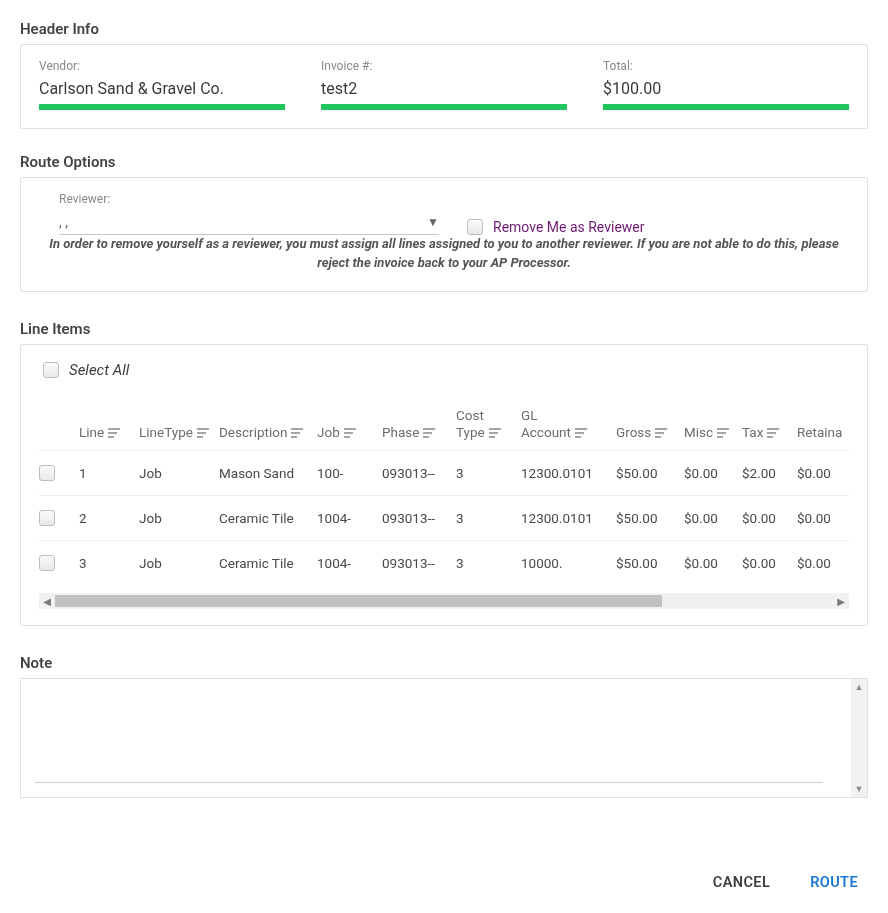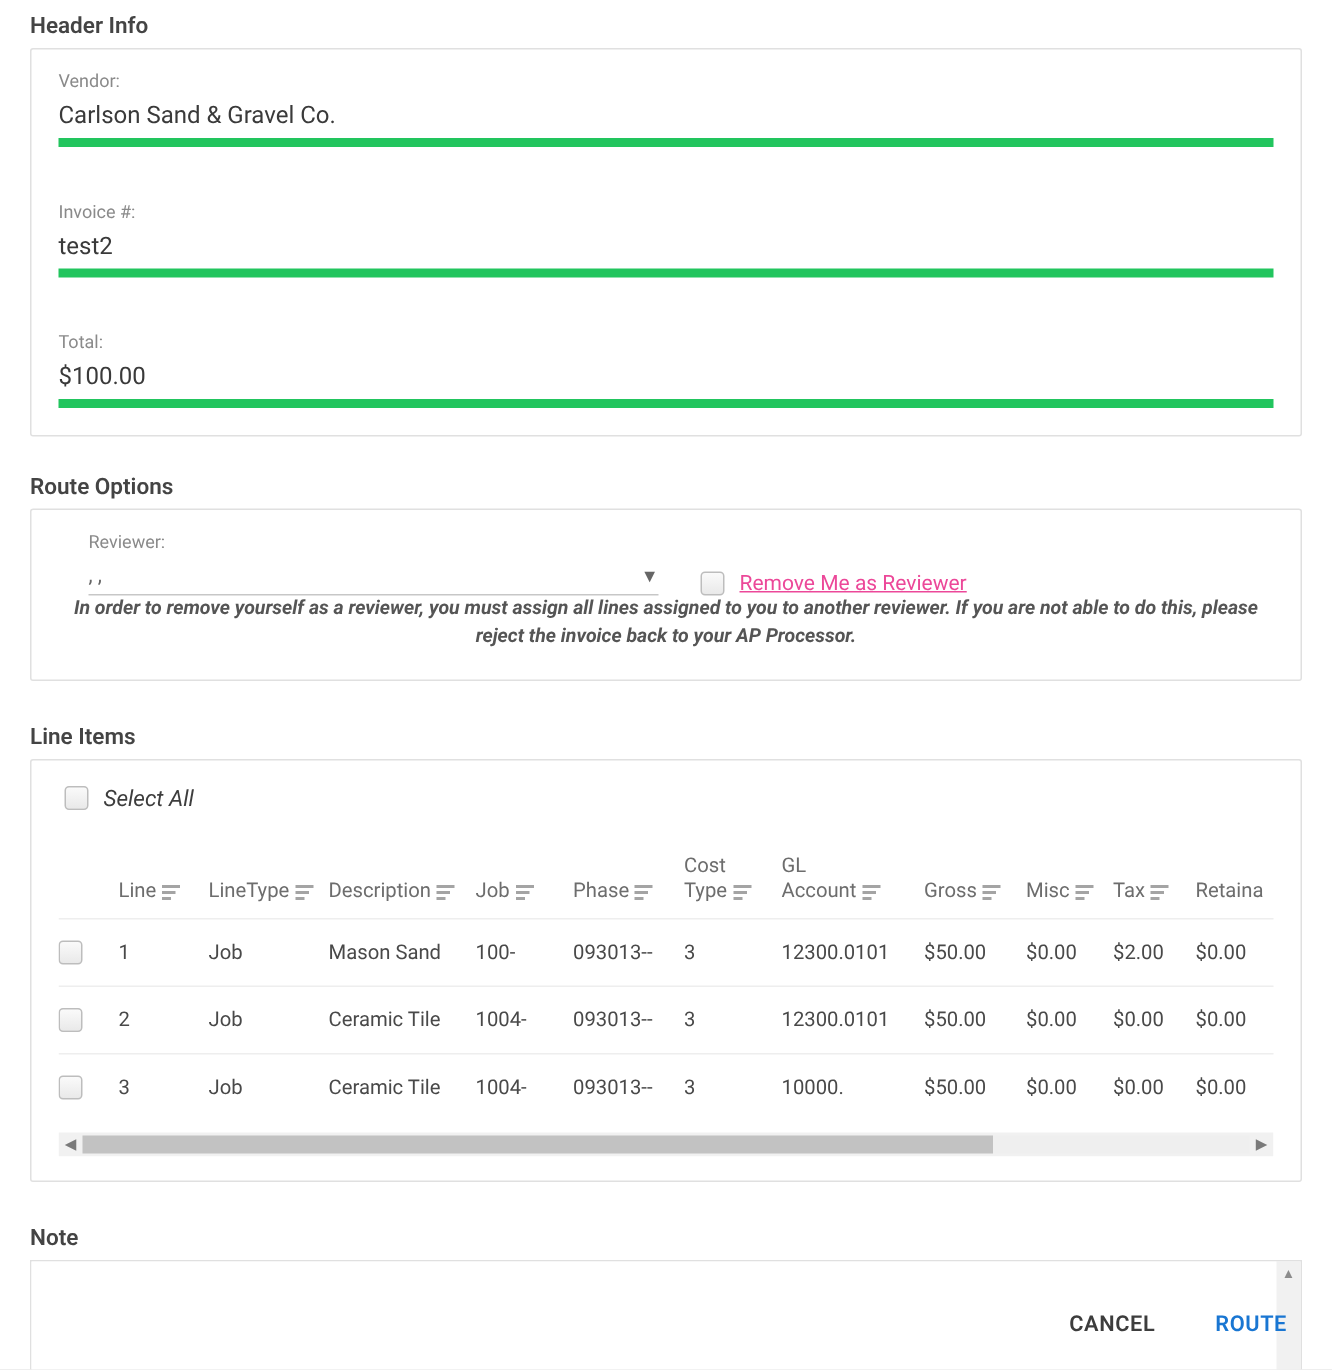--- a/index.html
+++ b/index.html
@@ -7,38 +7,38 @@
     margin: 0; padding: 0;
     font-family: "Segoe UI", Roboto, "Helvetica Neue", Arial, sans-serif;
     font-size: 14px;
     color: #424242;
     background: #f0f0f0;
   }
   .page {
     width: 888px; height: 913px;
     background: #fff;
     margin: 0 auto;
-    padding: 0 20px 20px 20px;
+    padding: 12px 20px 20px 20px;
     position: relative;
     box-shadow: 0 0 0 1px rgba(0,0,0,0.08);
     overflow: hidden;
   }
   .section-title {
     font-size: 15px;
     font-weight: 600;
     color: #444;
     padding: 8px 0 6px 0;
   }
   .panel {
     border: 1px solid #e0e0e0;
     border-radius: 2px;
     padding: 14px 18px 18px 18px;
     background: #fff;
   }
-  .header-row { display: flex; gap: 36px; flex-direction: column; }
+  .header-row { display: flex; gap: 36px; }
   .header-col { flex: 1; }
   .field-label {
     font-size: 12px;
     color: #8a8a8a;
     margin-bottom: 4px;
   }
   .field-value {
     font-size: 16px;
     color: #3a3a3a;
     padding: 2px 0 6px 0;
@@ -62,21 +62,21 @@
   .checkbox {
     width: 16px; height: 16px;
     border: 1px solid #bdbdbd;
     border-radius: 3px;
     background: linear-gradient(#fafafa,#e9e9e9);
     display: inline-block;
     vertical-align: middle;
     cursor: pointer;
   }
   .chk-line { display: flex; align-items: center; gap: 10px; padding-top: 22px; }
-  .remove-label { font-size: 14px; color: #ec4899; text-decoration: underline; }
+  .remove-label { font-size: 14px; color: #701a75; }
 
   .helper {
     font-style: italic;
     font-size: 13px;
     color: #555;
     text-align: center;
     line-height: 1.45;
     font-weight: bold;
   }
 

